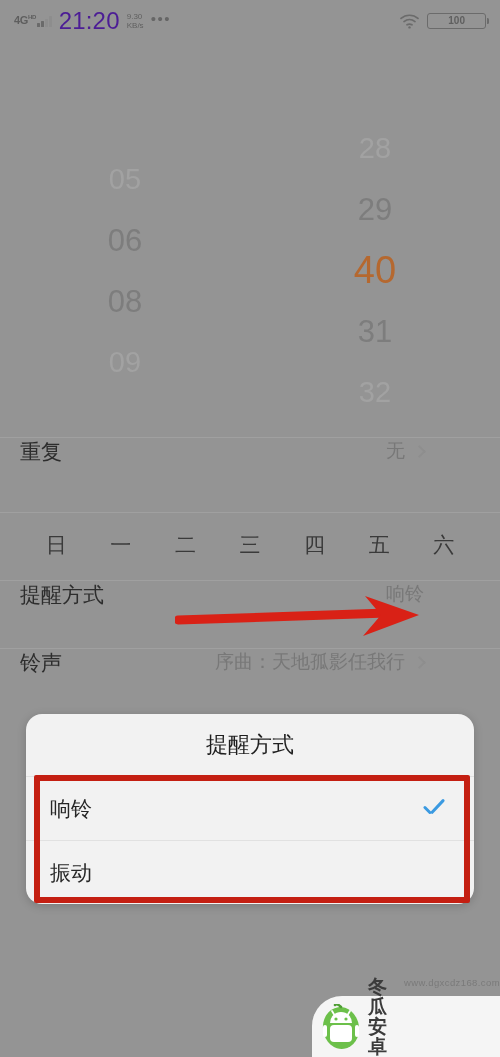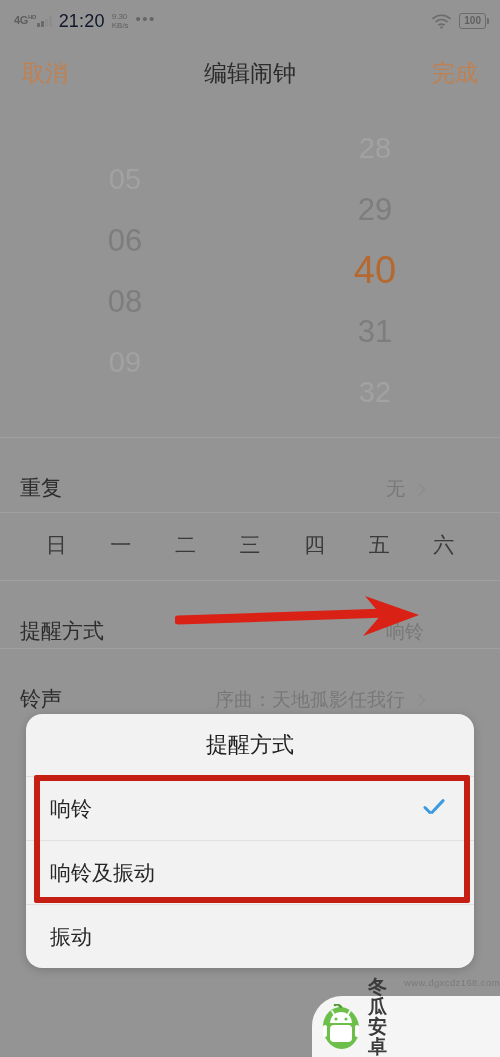--- a/index.html
+++ b/index.html
@@ -15,25 +15,25 @@
                align-items:center; padding:0 14px; color:#5e5e5e; }
   .sb-left { display:flex; align-items:center; gap:7px; }
   .net-wrap { display:flex; align-items:flex-end; gap:1px; }
   .net-txt { font-size:11px; font-weight:bold; line-height:1; letter-spacing:-.3px;
              position:relative; top:-1px; }
   .net-txt sup { font-size:6px; vertical-align:super; }
   .bars { display:flex; align-items:flex-end; gap:1.5px; height:11px; }
   .bars i { width:2.5px; background:#6a6a6a; display:block; border-radius:.5px; }
   .bars i:nth-child(1){height:4px;} .bars i:nth-child(2){height:6px;}
   .bars i:nth-child(3){height:8px;background:#8d8d8d;} .bars i:nth-child(4){height:11px;background:#8d8d8d;}
-  .sb-time { font-size:18px; color:#0f172a; letter-spacing:.2px; }
+  .sb-time { font-size:24px; color:#4c1d95; letter-spacing:.2px; }
   .sb-speed { font-size:8px; line-height:9px; text-align:left; color:#606060; }
   .sb-dots { font-size:15px; letter-spacing:1.5px; color:#666; position:relative; top:-3px; }
   .sb-right { margin-left:auto; display:flex; align-items:center; gap:7px; }
-  .batt { border:1.6px solid #6b6b6b; border-radius:3px; padding:0 4px; font-size:10px;
+  .batt { border:1.6px solid #6b6b6b; border-radius:3px; padding:0 20px; font-size:10px;
           line-height:14px; color:#5f5f5f; position:relative; font-weight:bold; }
   .batt::after { content:""; position:absolute; right:-4px; top:4px; width:2.5px; height:6px;
                  background:#6b6b6b; border-radius:0 1.5px 1.5px 0; }
 
   
   .appbar { position:absolute; top:42px; left:0; width:500px; height:63px;
             display:flex; align-items:center; padding:0 22px; }
   .appbar .side { font-size:23px; color:#c08050; white-space:nowrap; }
   .appbar .side.right { margin-left:auto; }
   .appbar .title { position:absolute; left:0; right:0; text-align:center; font-size:23px;
@@ -45,21 +45,21 @@
   .pcol { flex:1; display:flex; flex-direction:column; align-items:center;
           justify-content:center; gap:0; }
   .pitem { height:61px; line-height:61px; font-size:31px; color:#7d7d7d; text-align:center;
            width:100%; }
   .pitem.faint { color:#a2a2a2; font-size:29px; }
   .pitem.sel { color:#b5682f; font-size:38px; }
 
   
   .divider { position:absolute; left:0; width:500px; height:1px; background:#a0a0a0; }
   .row { position:absolute; left:0; width:444px; height:64px; display:flex;
-         align-items:flex-end; padding:0 20px; }
+         align-items:flex-start; padding:0 20px; }
   .row .lbl { font-size:21px; color:#2d2d2d; }
   .row .val { margin-left:auto; font-size:19px; color:#787878; white-space:nowrap; }
   .chev { margin-left:10px; width:9px; height:9px; border-right:2px solid #8e8e8e;
           border-top:2px solid #8e8e8e; transform:rotate(45deg); display:inline-block; }
   .row .rightgrp { margin-left:auto; display:flex; align-items:center; }
 
   
   .weekrow { position:absolute; left:0; width:500px; height:64px; display:flex;
              align-items:center; padding:0 24px; }
   .wd { flex:1; text-align:center; font-size:21px; color:#3a3a3a; }
@@ -125,25 +125,20 @@
           <path d="M2 5.4 A13 13 0 0 1 19 5.4"></path>
           <path d="M5 8.6 A9 9 0 0 1 16 8.6"></path>
           <path d="M8 11.8 A5 5 0 0 1 13 11.8"></path>
         </g>
         <circle cx="10.5" cy="14.4" r="1.2" fill="#6b6b6b"></circle>
       </svg>
       <span class="batt">100</span>
     </div>
   </div>
 
-  <div class="appbar">
-    <span class="side">取消</span>
-    <span class="title">编辑闹钟</span>
-    <span class="side right">完成</span>
-  </div>
 
   <div class="picker">
     <div class="pcol">
       <div class="pitem faint">05</div>
       <div class="pitem">06</div>
       <div class="pitem">08</div>
       <div class="pitem faint">09</div>
     </div>
     <div class="pcol">
       <div class="pitem faint">28</div>
@@ -199,23 +194,20 @@
   </svg>
 
   <div class="dialog">
     <div class="dlg-title">提醒方式</div>
 
     <div class="opt">
       <span class="otxt">响铃</span>
       <span class="check"></span>
     </div>
 
-    <div class="opt">
-      <span class="otxt">响铃及振动</span>
-    </div>
 
     <div class="opt">
       <span class="otxt">振动</span>
     </div>
   </div>
 
   <div class="redbox"></div>
 
   <div class="watermark">
     <svg class="wm-logo" viewBox="0 0 42 46">

